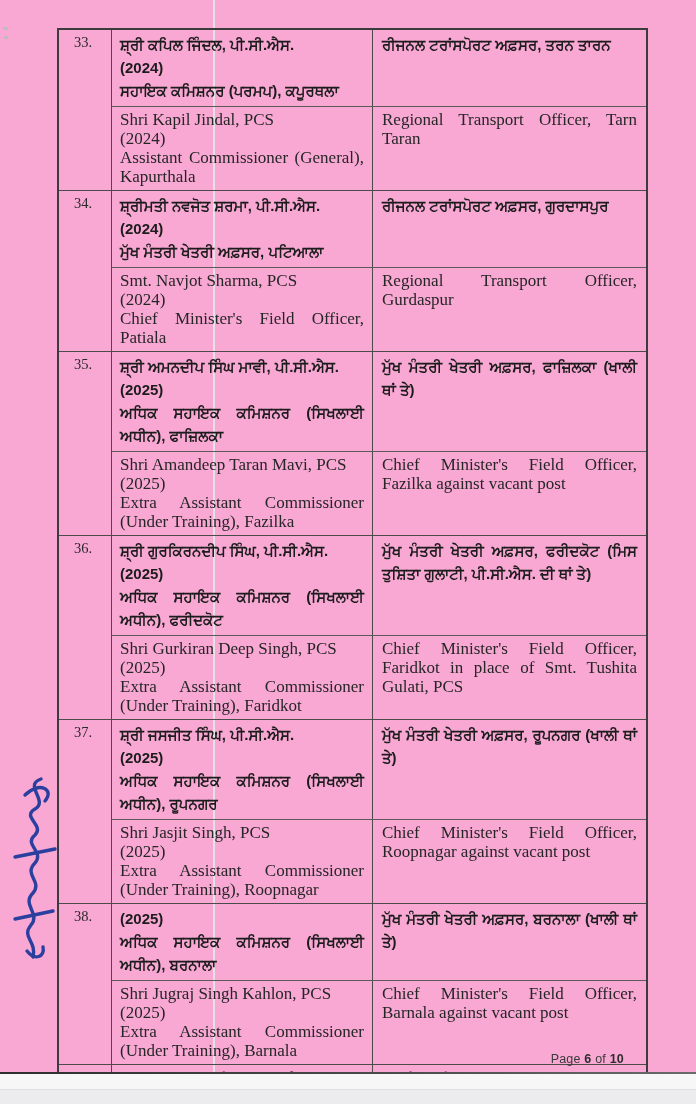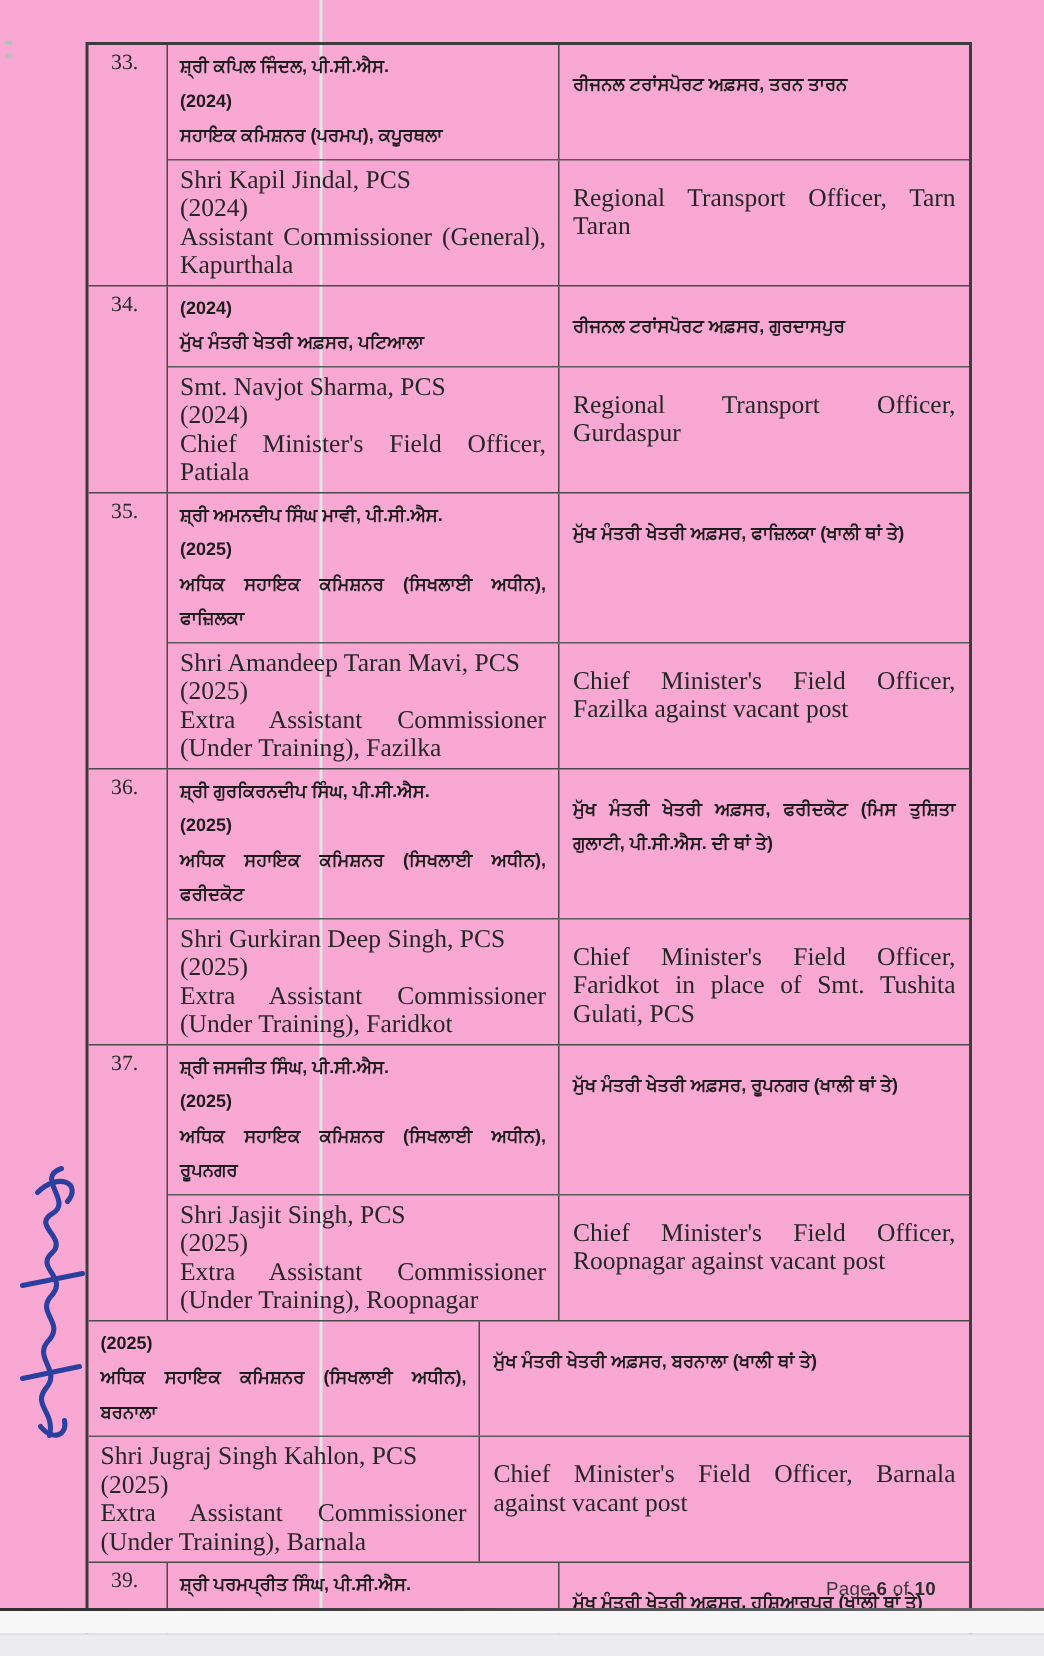--- a/index.html
+++ b/index.html
@@ -22,25 +22,25 @@
   .sno{
     width:53px;flex:0 0 53px;border-right:1px solid #4a4a4a;
     font-family:"Liberation Serif",serif;font-size:14.5px;color:#2a2a2a;
     padding:4px 0 0 15px;
   }
   .rowstack{flex:1;display:flex;flex-direction:column;min-width:0;}
   .trow:last-child .rowstack{min-height:96px;}
   .subrow{display:flex;flex:1;}
   .subrow + .subrow{border-top:1px solid #5a5a5a;}
   .name{width:260px;flex:0 0 260px;padding:3px 8px 4px 8px;}
-  .post{flex:1;border-left:1px solid #4a4a4a;padding:15px 9px 4px 9px;min-width:0;}
+  .post{flex:1;border-left:1px solid #4a4a4a;padding:3px 9px 4px 9px;min-width:0;}
 
   .pa-text{
     font-family:"Liberation Sans",sans-serif;font-weight:600;
-    font-size:12px;line-height:23px;color:#1c1c1c;
+    font-size:15px;line-height:23px;color:#1c1c1c;
   }
   .en-text{
     font-family:"Liberation Serif",serif;font-weight:400;
     font-size:17px;line-height:19px;color:#262626;
   }
   .desc,.post-para{text-align:justify;}
   .post-para{margin:0;}
   .line{margin:0;}
 
   
@@ -96,20 +96,21 @@
                 <p class="post-para">Regional Transport Officer, Tarn Taran</p>
               </div>
             </div>
           </div>
         </div>
         <div class="trow">
           <div class="cell sno">34.</div>
           <div class="rowstack">
             <div class="subrow">
               <div class="cell name pa-text">
+                <p class="line">ਸ਼੍ਰੀਮਤੀ ਨਵਜੋਤ ਸ਼ਰਮਾ, ਪੀ.ਸੀ.ਐਸ.</p>
                 <p class="line">(2024)</p>
                 <p class="line desc">ਮੁੱਖ ਮੰਤਰੀ ਖੇਤਰੀ ਅਫ਼ਸਰ, ਪਟਿਆਲਾ</p>
               </div>
               <div class="cell post pa-text">
                 <p class="post-para">ਰੀਜਨਲ ਟਰਾਂਸਪੋਰਟ ਅਫ਼ਸਰ, ਗੁਰਦਾਸਪੁਰ</p>
               </div>
             </div>
             <div class="subrow">
               <div class="cell name en-text">
                 <p class="line">Smt. Navjot Sharma, PCS</p>
@@ -191,20 +192,21 @@
                 <p class="line">(2025)</p>
                 <p class="line desc">Extra Assistant Commissioner (Under Training), Roopnagar</p>
               </div>
               <div class="cell post en-text">
                 <p class="post-para">Chief Minister's Field Officer, Roopnagar against vacant post</p>
               </div>
             </div>
           </div>
         </div>
         <div class="trow">
+          <div class="cell sno">38.</div>
           <div class="rowstack">
             <div class="subrow">
               <div class="cell name pa-text">
                 <p class="line">(2025)</p>
                 <p class="line desc">ਅਧਿਕ ਸਹਾਇਕ ਕਮਿਸ਼ਨਰ (ਸਿਖਲਾਈ ਅਧੀਨ), ਬਰਨਾਲਾ</p>
               </div>
               <div class="cell post pa-text">
                 <p class="post-para">ਮੁੱਖ ਮੰਤਰੀ ਖੇਤਰੀ ਅਫ਼ਸਰ, ਬਰਨਾਲਾ (ਖਾਲੀ ਥਾਂ ਤੇ)</p>
               </div>
             </div>

